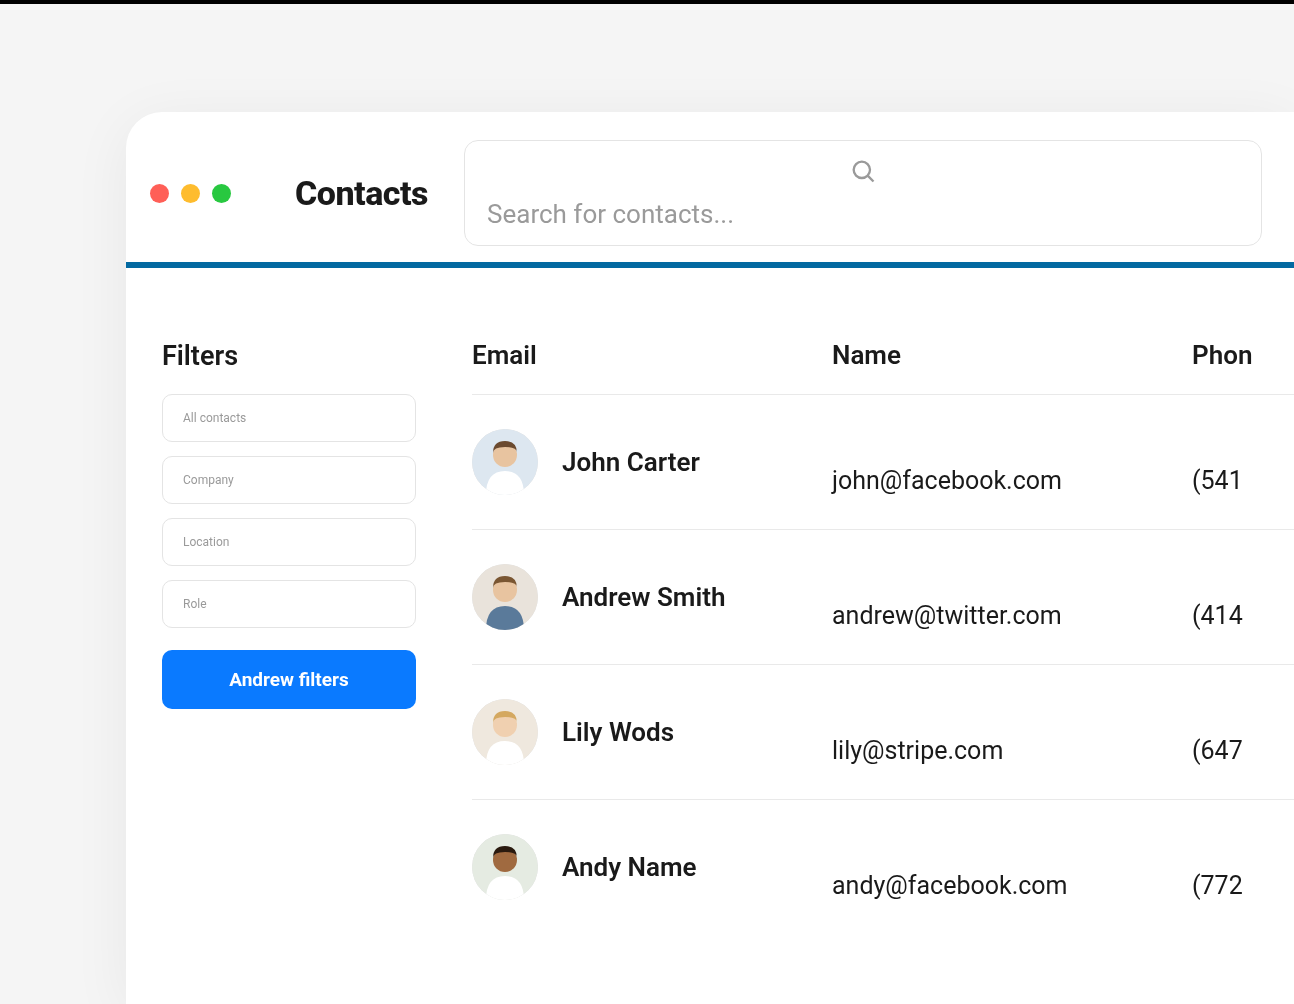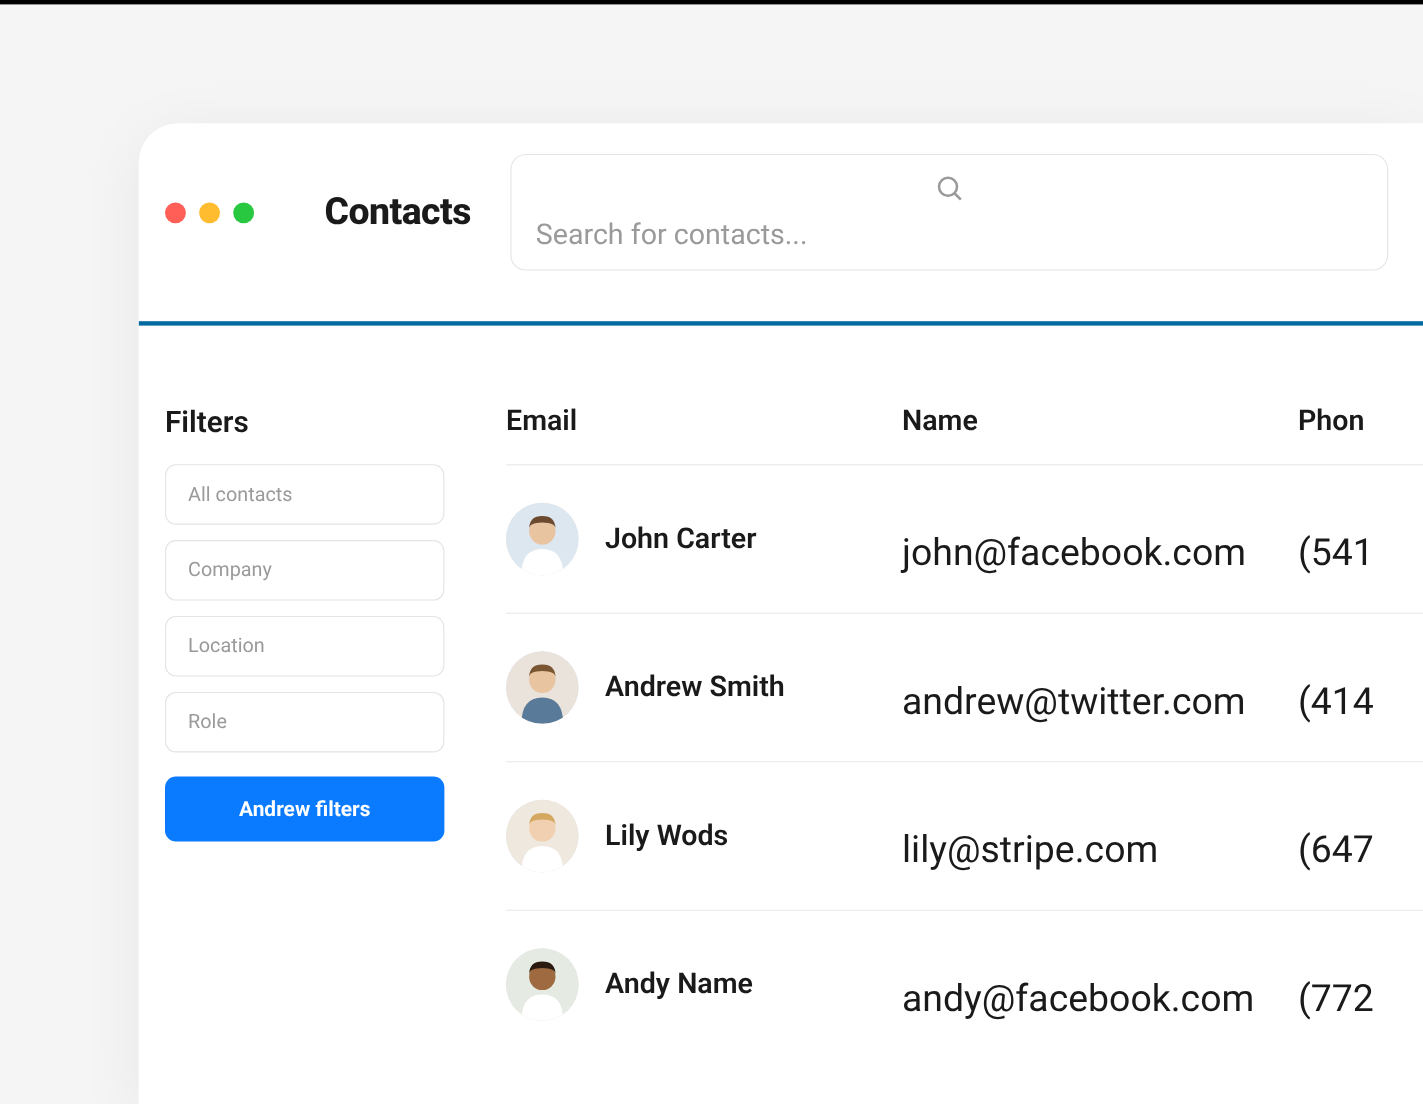--- a/index.html
+++ b/index.html
@@ -27,23 +27,23 @@
   right: 0;
   bottom: 0;
   background: #fff;
   border-radius: 36px 0 0 0;
   box-shadow: 0 10px 60px rgba(0,0,0,0.06);
   overflow: hidden;
 }
 .titlebar {
   display: flex;
   align-items: center;
-  padding: 28px 32px 46px 24px;
+  padding: 28px 32px 16px 24px;
   gap: 32px;
-  border-bottom: 4px solid #0369a1;
+  border-bottom: 6px solid #0369a1;
 }
 .traffic-lights {
   display: flex;
   gap: 12px;
   align-items: center;
 }
 .dot {
   width: 19px;
   height: 19px;
   border-radius: 50%;
@@ -83,39 +83,39 @@
 .search input::placeholder {
   color: #9a9a9a;
 }
 .search-icon {
   width: 28px;
   height: 28px;
   flex-shrink: 0;
 }
 .body {
   display: flex;
-  padding: 72px 0 0 24px;
+  padding: 72px 0 0 36px;
   gap: 56px;
 }
 .filters {
   width: 254px;
   flex-shrink: 0;
 }
 .filters-title {
   font-size: 27px;
   font-weight: 600;
   color: #1a1a1a;
   margin-bottom: 22px;
 }
 .filter-input {
   width: 100%;
   border: 1px solid #e4e4e4;
   border-radius: 10px;
   padding: 16px 20px;
-  font-size: 18px;
+  font-size: 12px;
   color: #9a9a9a;
   background: #fff;
   margin-bottom: 14px;
   outline: none;
 }
 .filter-input::placeholder {
   color: #9a9a9a;
 }
 .apply-btn {
   width: 100%;
@@ -165,21 +165,21 @@
   flex-shrink: 0;
   background: #e0e0e0;
   display: block;
 }
 .name-text {
   font-size: 26px;
   font-weight: 600;
   color: #1a1a1a;
 }
 .cell {
-  font-size: 34px;
+  font-size: 25px;
   color: #1a1a1a;
 }
 </style>
 </head>
 <body>
 
 <div class="top-bar"></div>
 
 <div class="window">
 

